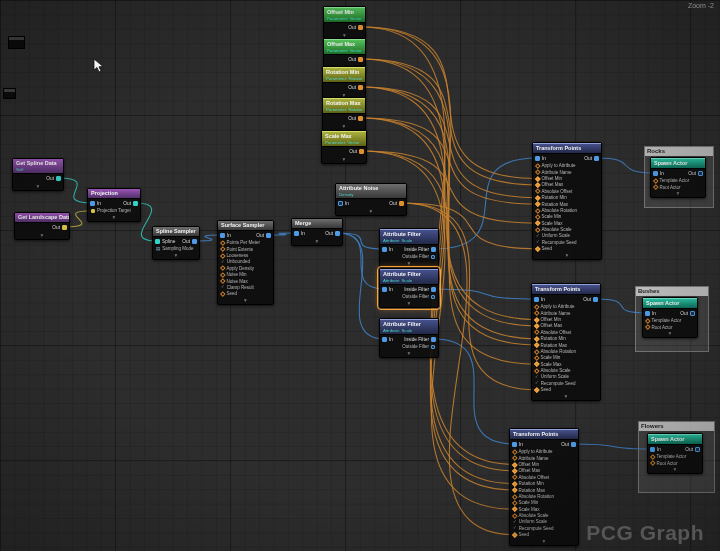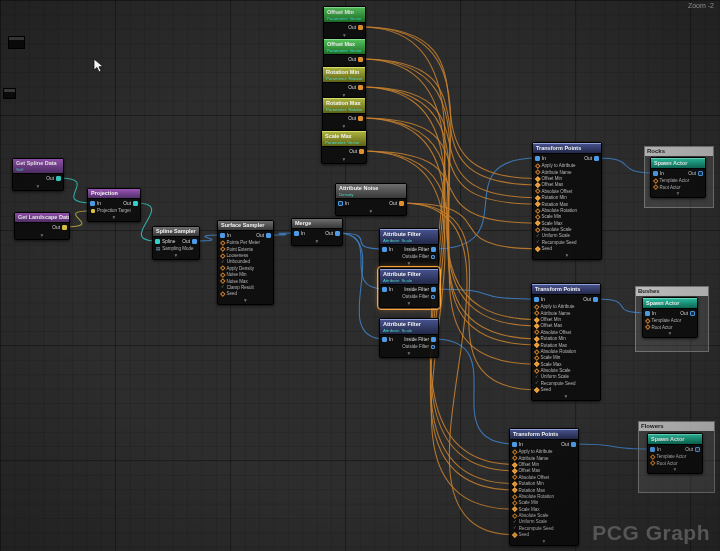--- a/index.html
+++ b/index.html
@@ -49,21 +49,21 @@
   .prow{display:flex;align-items:center;gap:2px;height:6.4px;padding:0 3px;font-size:4.5px;color:#b8b8b8;white-space:nowrap;overflow:hidden;}
   .prow.r{justify-content:flex-end;}
   .dia{width:3.6px;height:3.6px;border:1px solid #c77b2a;transform:rotate(45deg);flex:0 0 auto;background:transparent;}
   .dia.conn{background:#e0912f;border-color:#f0a848;}
   .icn{font-size:4.5px;color:#8fb7d8;line-height:4px;}
   .chk{font-size:4.5px;color:#9a9a9a;line-height:4px;}
   .collapse{text-align:center;font-size:5.5px;color:#777;line-height:6px;height:7px;cursor:pointer;}
   .decor{position:absolute;background:rgba(10,10,10,.9);border:1px solid #000;}
   .decor .dh{height:3px;background:#444;}
   #zoom-indicator{position:absolute;top:2px;right:6px;font-size:7px;color:#8f8f8f;z-index:7;}
-  #watermark{position:absolute;bottom:6px;right:10px;font-size:21px;font-weight:bold;color:#565656;z-index:7;letter-spacing:.5px;}
+  #watermark{position:absolute;bottom:6px;right:16px;font-size:21px;font-weight:bold;color:#565656;z-index:7;letter-spacing:.5px;}
   #cursor{position:absolute;left:93px;top:58px;z-index:8;}
 </style>
 </head>
 <body>
 
 <div id="canvas">
   <div id="comments">
       <div class="comment" style="left: 644px; top: 146px; width: 70px; height: 62px;">
         <span class="cstrip">Rocks</span>
       </div>

